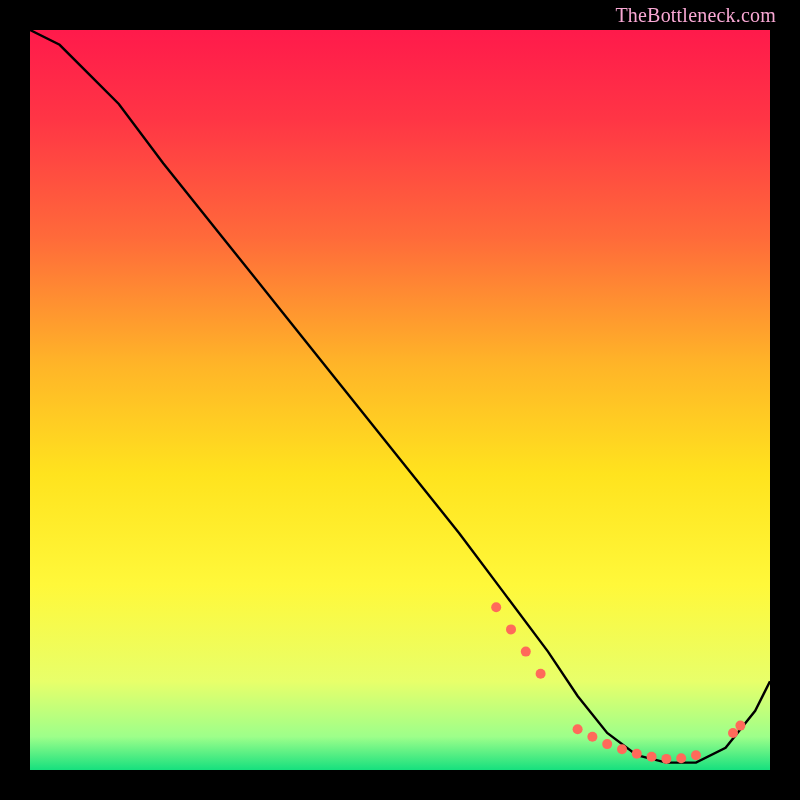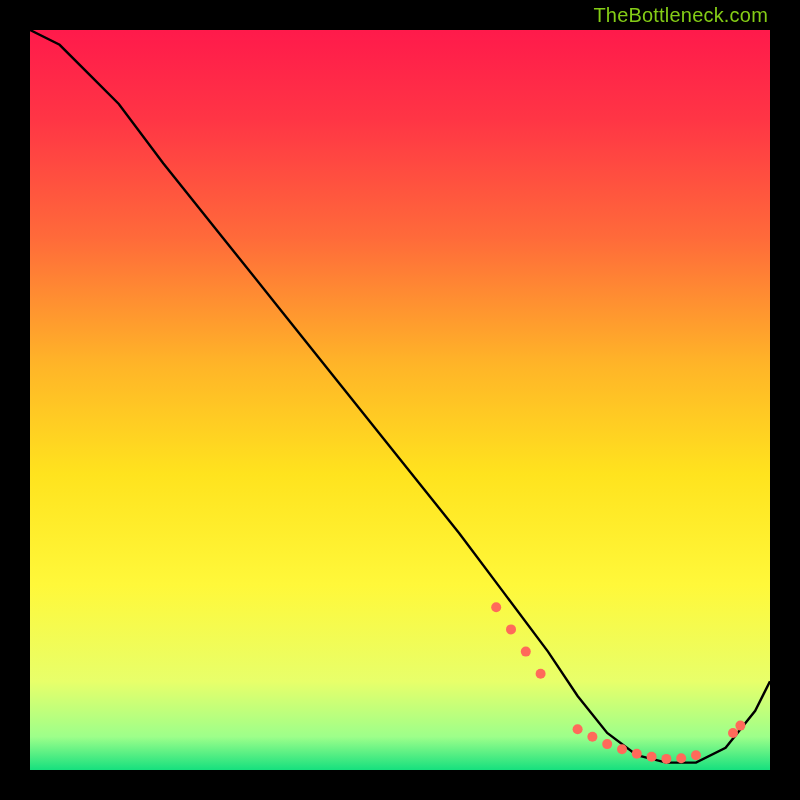--- a/index.html
+++ b/index.html
@@ -22,25 +22,26 @@
   .plot {
     position: absolute;
     left: 0;
     top: 0;
     width: 740px;
     height: 740px;
   }
   .watermark {
     position: absolute;
     top: 4px;
-    right: 32px;
-    color: #84cc16;
+    right: 24px;
+    color: #f9a8d4;
     font-size: 20px;
     font-weight: 500;
     letter-spacing: 0.2px;
+    font-family: Liberation Serif, serif;
   }
   svg { display: block; }
 </style>
 </head>
 <body>
 
 <div class="watermark">TheBottleneck.com</div>
 
 <div class="frame">
   <svg class="plot" viewBox="0 0 740 740">

